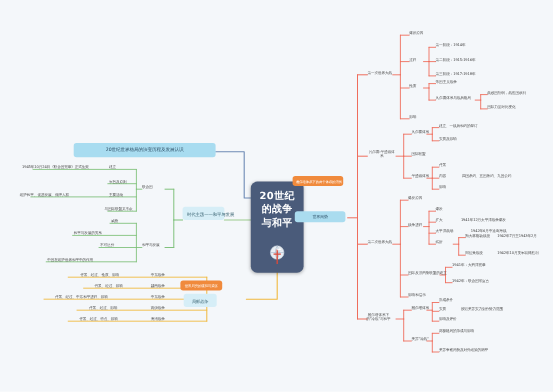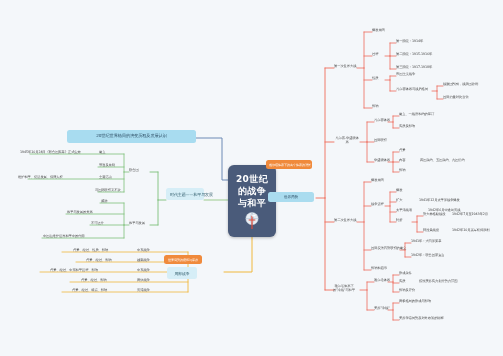--- a/index.html
+++ b/index.html
@@ -22,21 +22,21 @@
     box-sizing:border-box;
   }
   
   .txt{
     font-size:3.3px;
     color:#4a4a4a;
     transform-origin:left center;
   }
   
   .center{
-    left:228px;top:165px;width:48px;height:72px;
+    left:228px;top:165px;width:48px;height:83px;
     background:#4a5b7a;
     border-radius:6px;
     box-shadow:0 1px 3px rgba(0,0,0,.25);
     color:#ffffff;
     font-size:9px;
     font-weight:bold;
     text-align:center;
     padding-top:9px;
     line-height:1.32;
     letter-spacing:0.4px;

